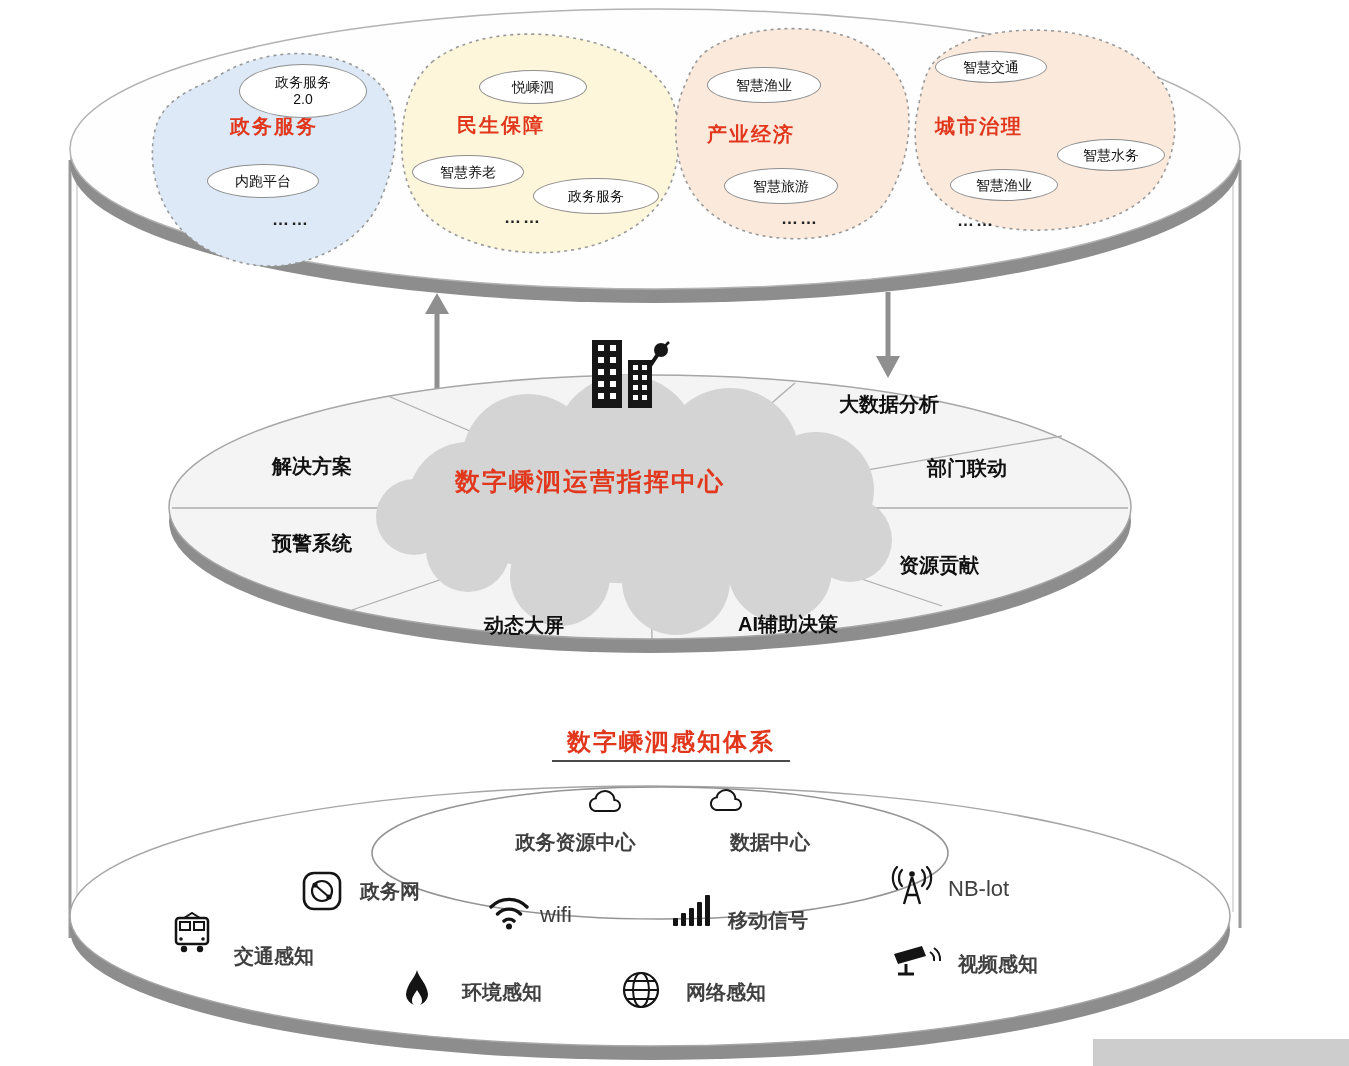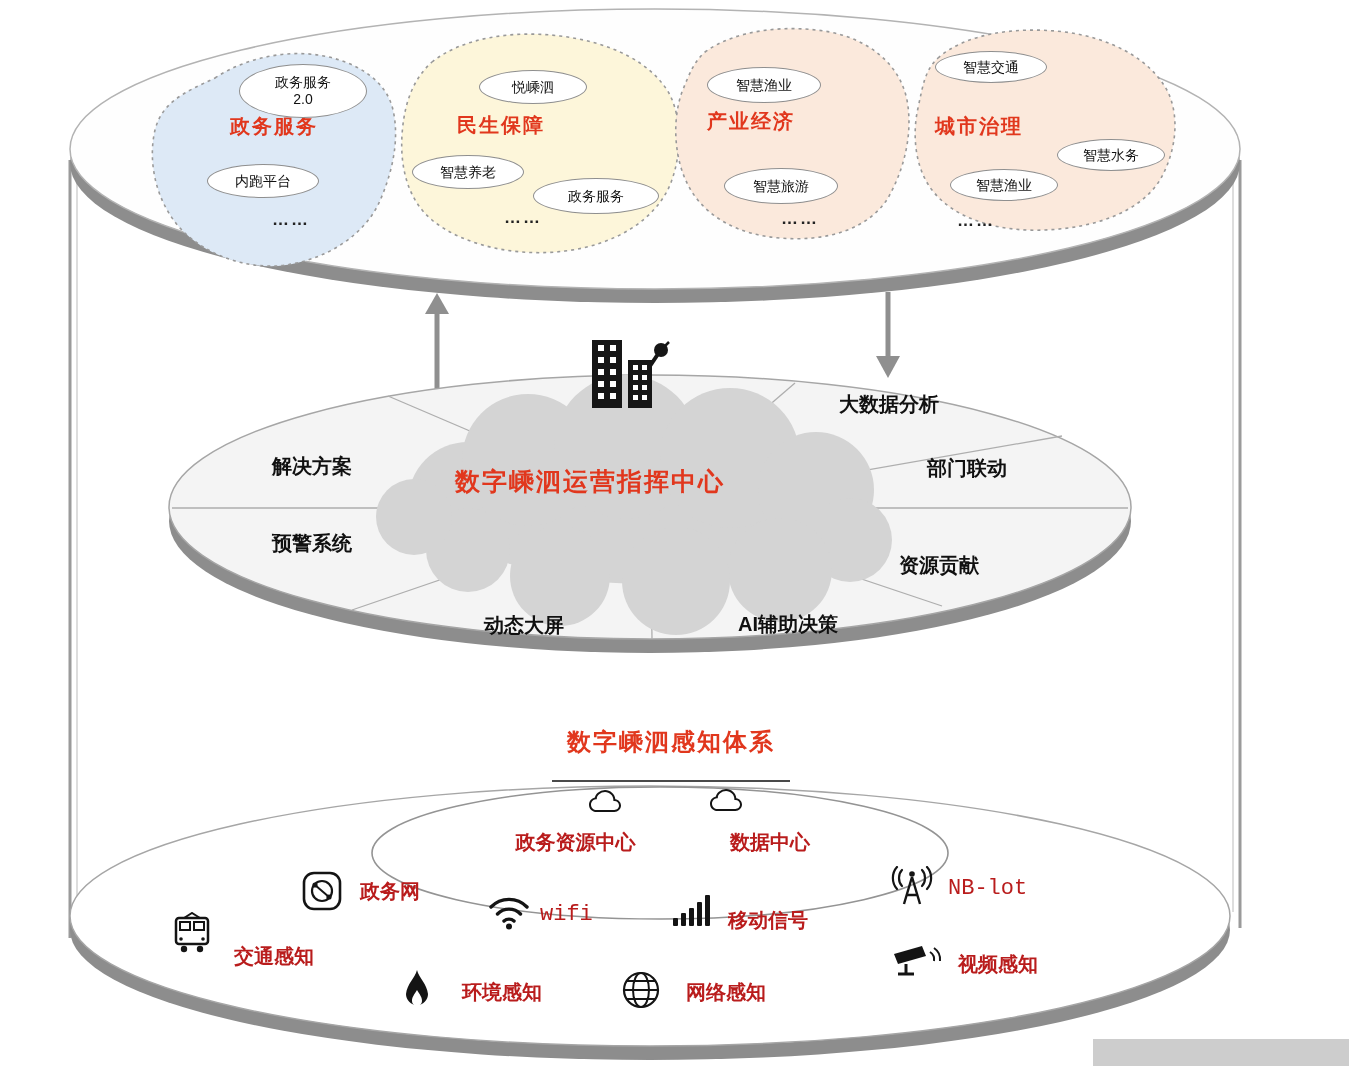--- a/index.html
+++ b/index.html
@@ -19,23 +19,23 @@
   .domain-title {
     position:absolute; width:150px; text-align:left; font-size:20px; font-weight:bold;
     color:var(--accent-red); letter-spacing:2px;
   }
   .dots { position:absolute; width:80px; text-align:center; font-size:17px; font-weight:bold; letter-spacing:2px; color:#222; }
   .seg-label { position:absolute; width:140px; text-align:center; font-size:20px; font-weight:600; color:#101010; }
   .center-line { position:absolute; width:420px; text-align:left; font-size:25px; font-weight:bold; color:var(--accent-red); letter-spacing:2px; }
   .big-title {
     position:absolute; left:552px; top:726px; width:238px; text-align:center;
     font-size:24px; font-weight:bold; color:var(--accent-red); letter-spacing:2px;
-    padding-bottom:22px; border-bottom:2px solid #4a4a4a;
-  }
-  .node-label { position:absolute; font-size:20px; font-weight:600; color:#b91c1c; white-space:nowrap;font-family:Liberation Mono, monospace; }
+    padding-bottom:2px; border-bottom:2px solid #4a4a4a;
+  }
+  .node-label { position:absolute; font-size:20px; font-weight:600; color:#404040; white-space:nowrap; }
   .latin { font-weight:500; font-size:22px; }
   .icon { position:absolute; display:block; }
   .strip { position:absolute; left:1093px; top:1039px; width:256px; height:27px; background:#cdcdcd; }
 </style>
 </head>
 <body>
 
 <div class="stage">
 
   <svg class="bg" width="1349" height="1066" viewBox="0 0 1349 1066">
@@ -91,21 +91,21 @@
       <circle cx="414" cy="517" r="38"></circle>
     </g>
 
     <ellipse cx="650" cy="930" rx="580" ry="130" fill="var(--rim-gray)"></ellipse>
     <ellipse cx="650" cy="916" rx="580" ry="130" fill="#ffffff" stroke="#a6a6a6" stroke-width="1.5"></ellipse>
     <ellipse cx="660" cy="853" rx="288" ry="66" fill="#ffffff" stroke="#949494" stroke-width="1.6"></ellipse>
   </svg>
 
   <div class="domain-title" style="left:230px; top:113px;">政务服务</div>
   <div class="domain-title" style="left:457px; top:112px;">民生保障</div>
-  <div class="domain-title" style="left:707px; top:108px;">产业经济</div>
+  <div class="domain-title" style="left:707px; top:121px;">产业经济</div>
   <div class="domain-title" style="left:935px; top:113px;">城市治理</div>
 
   <div class="bubble" style="left:239px; top:64px; width:128px; height:54px;">
     <span style="width:74px;">政务服务 2.0</span>
   </div>
   <div class="bubble" style="left:207px; top:164px; width:112px; height:34px;">
     <span>内跑平台</span>
   </div>
   <div class="dots" style="left:251px; top:210px;">……</div>
 

